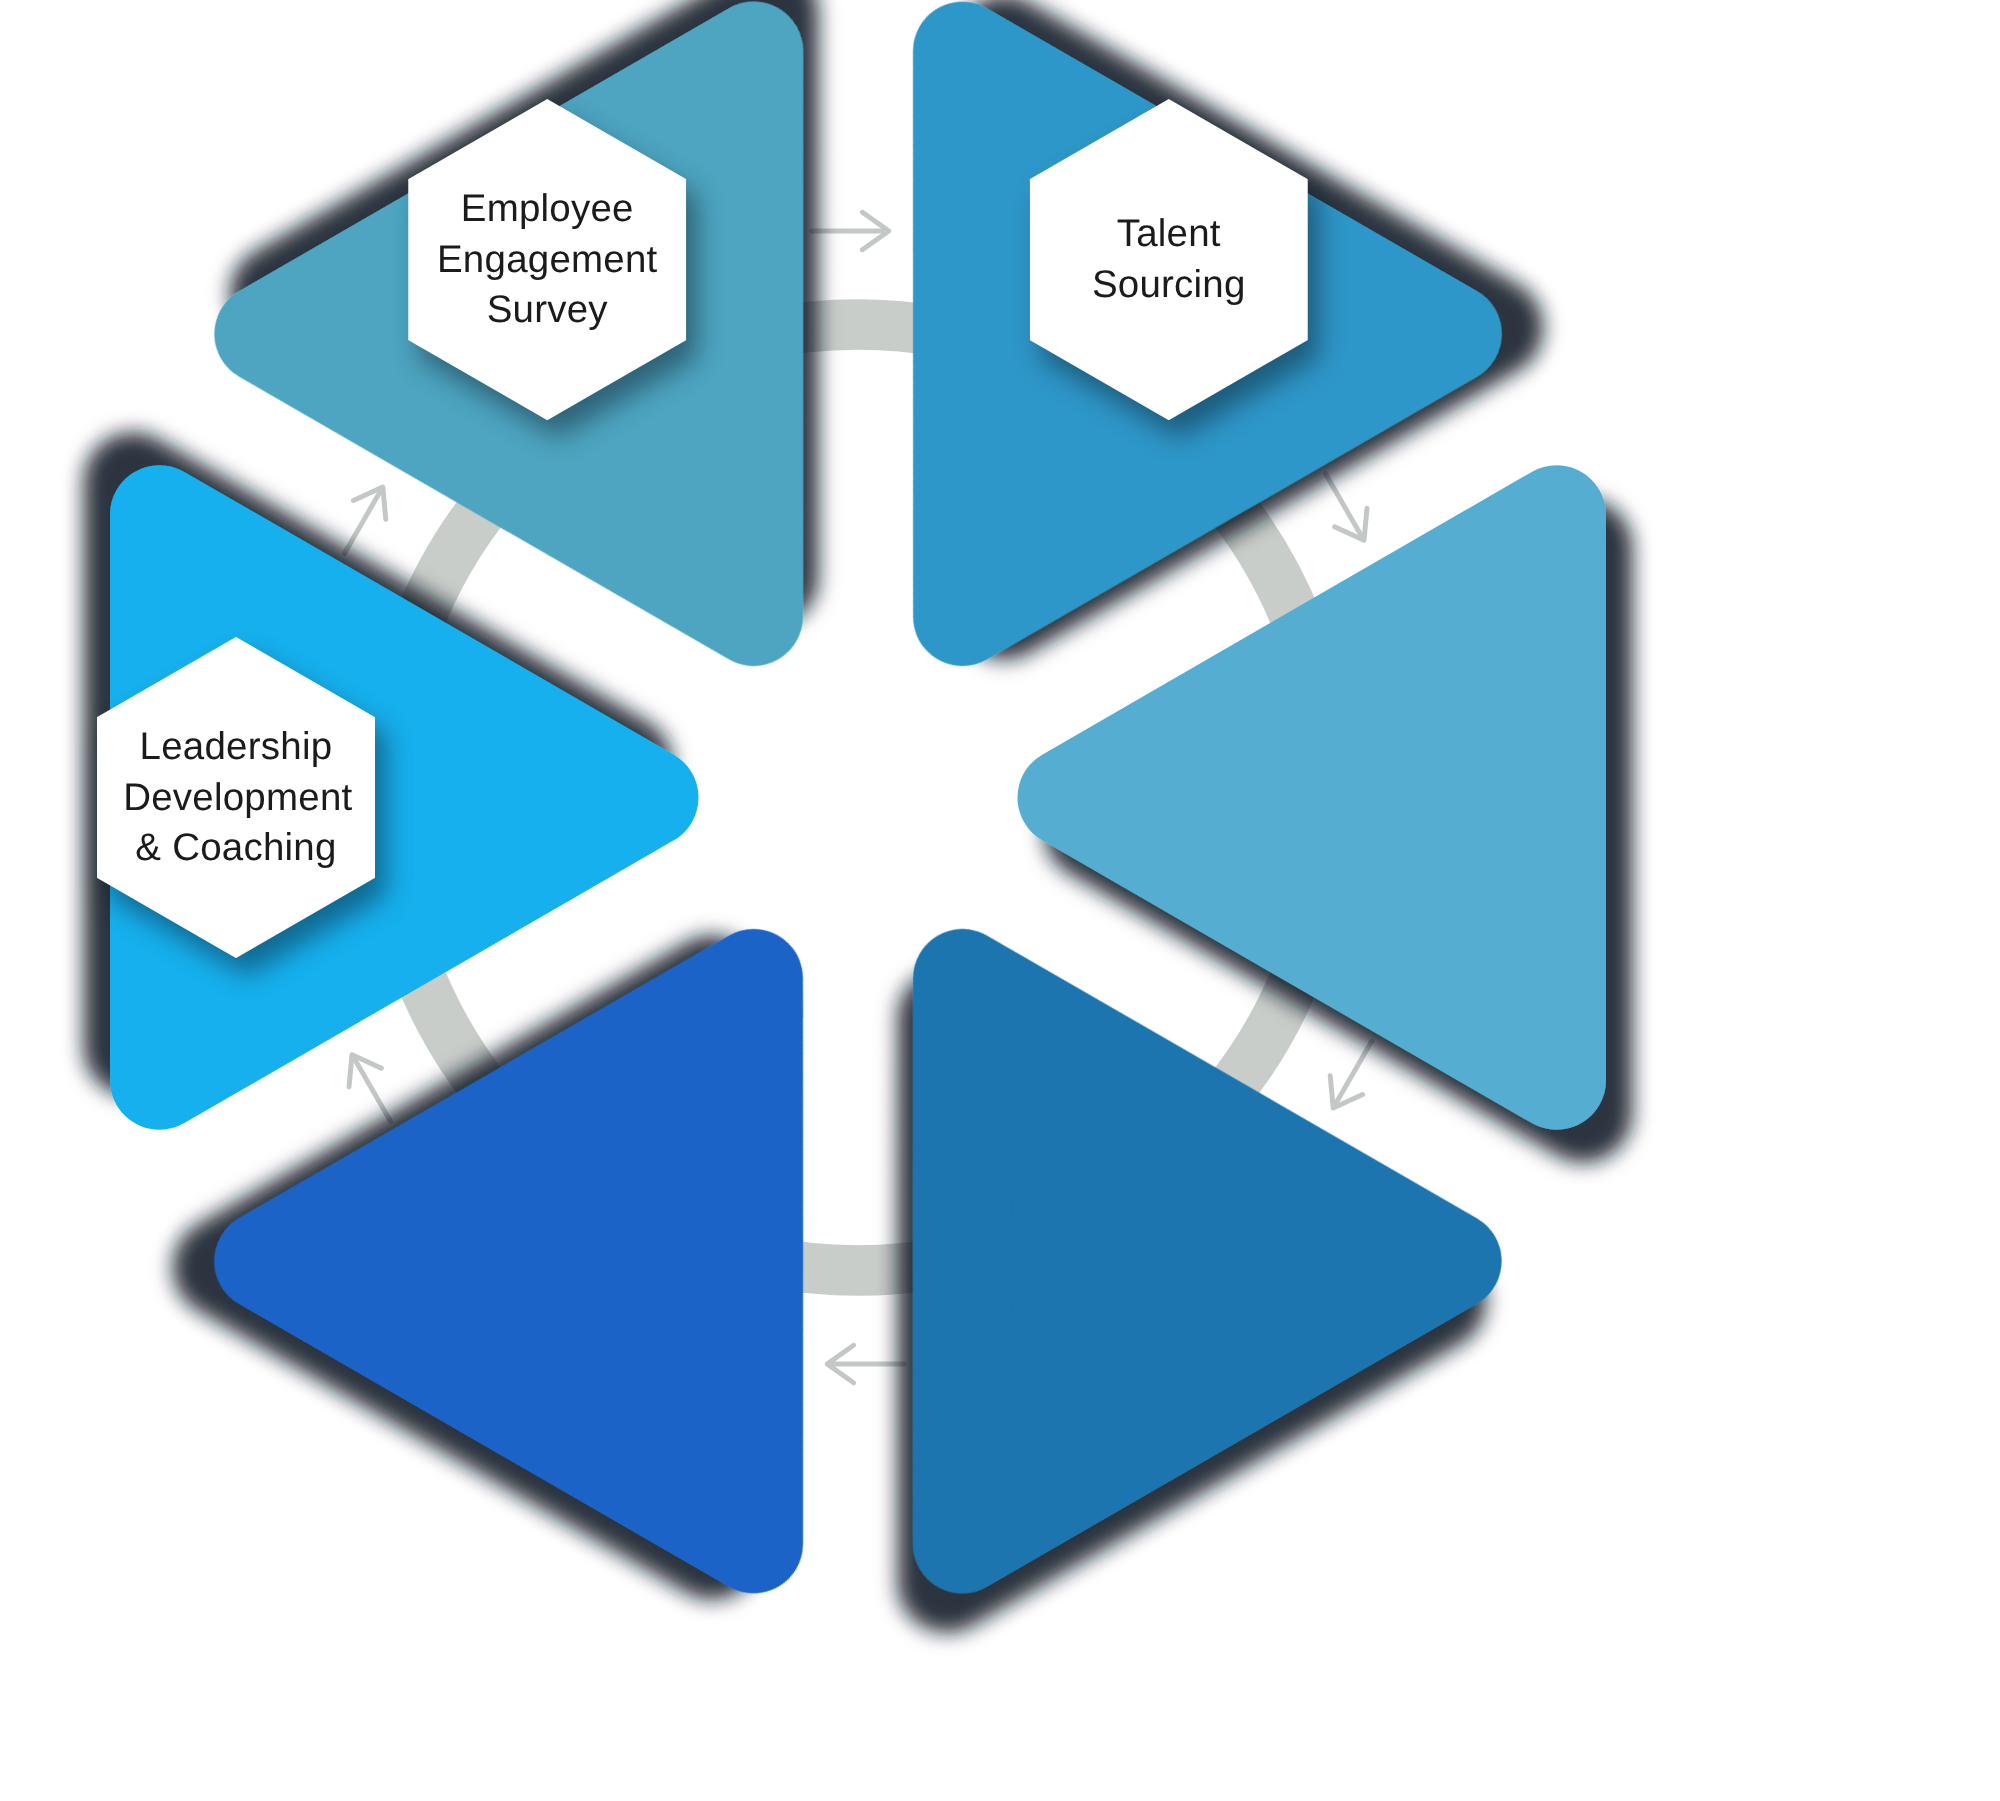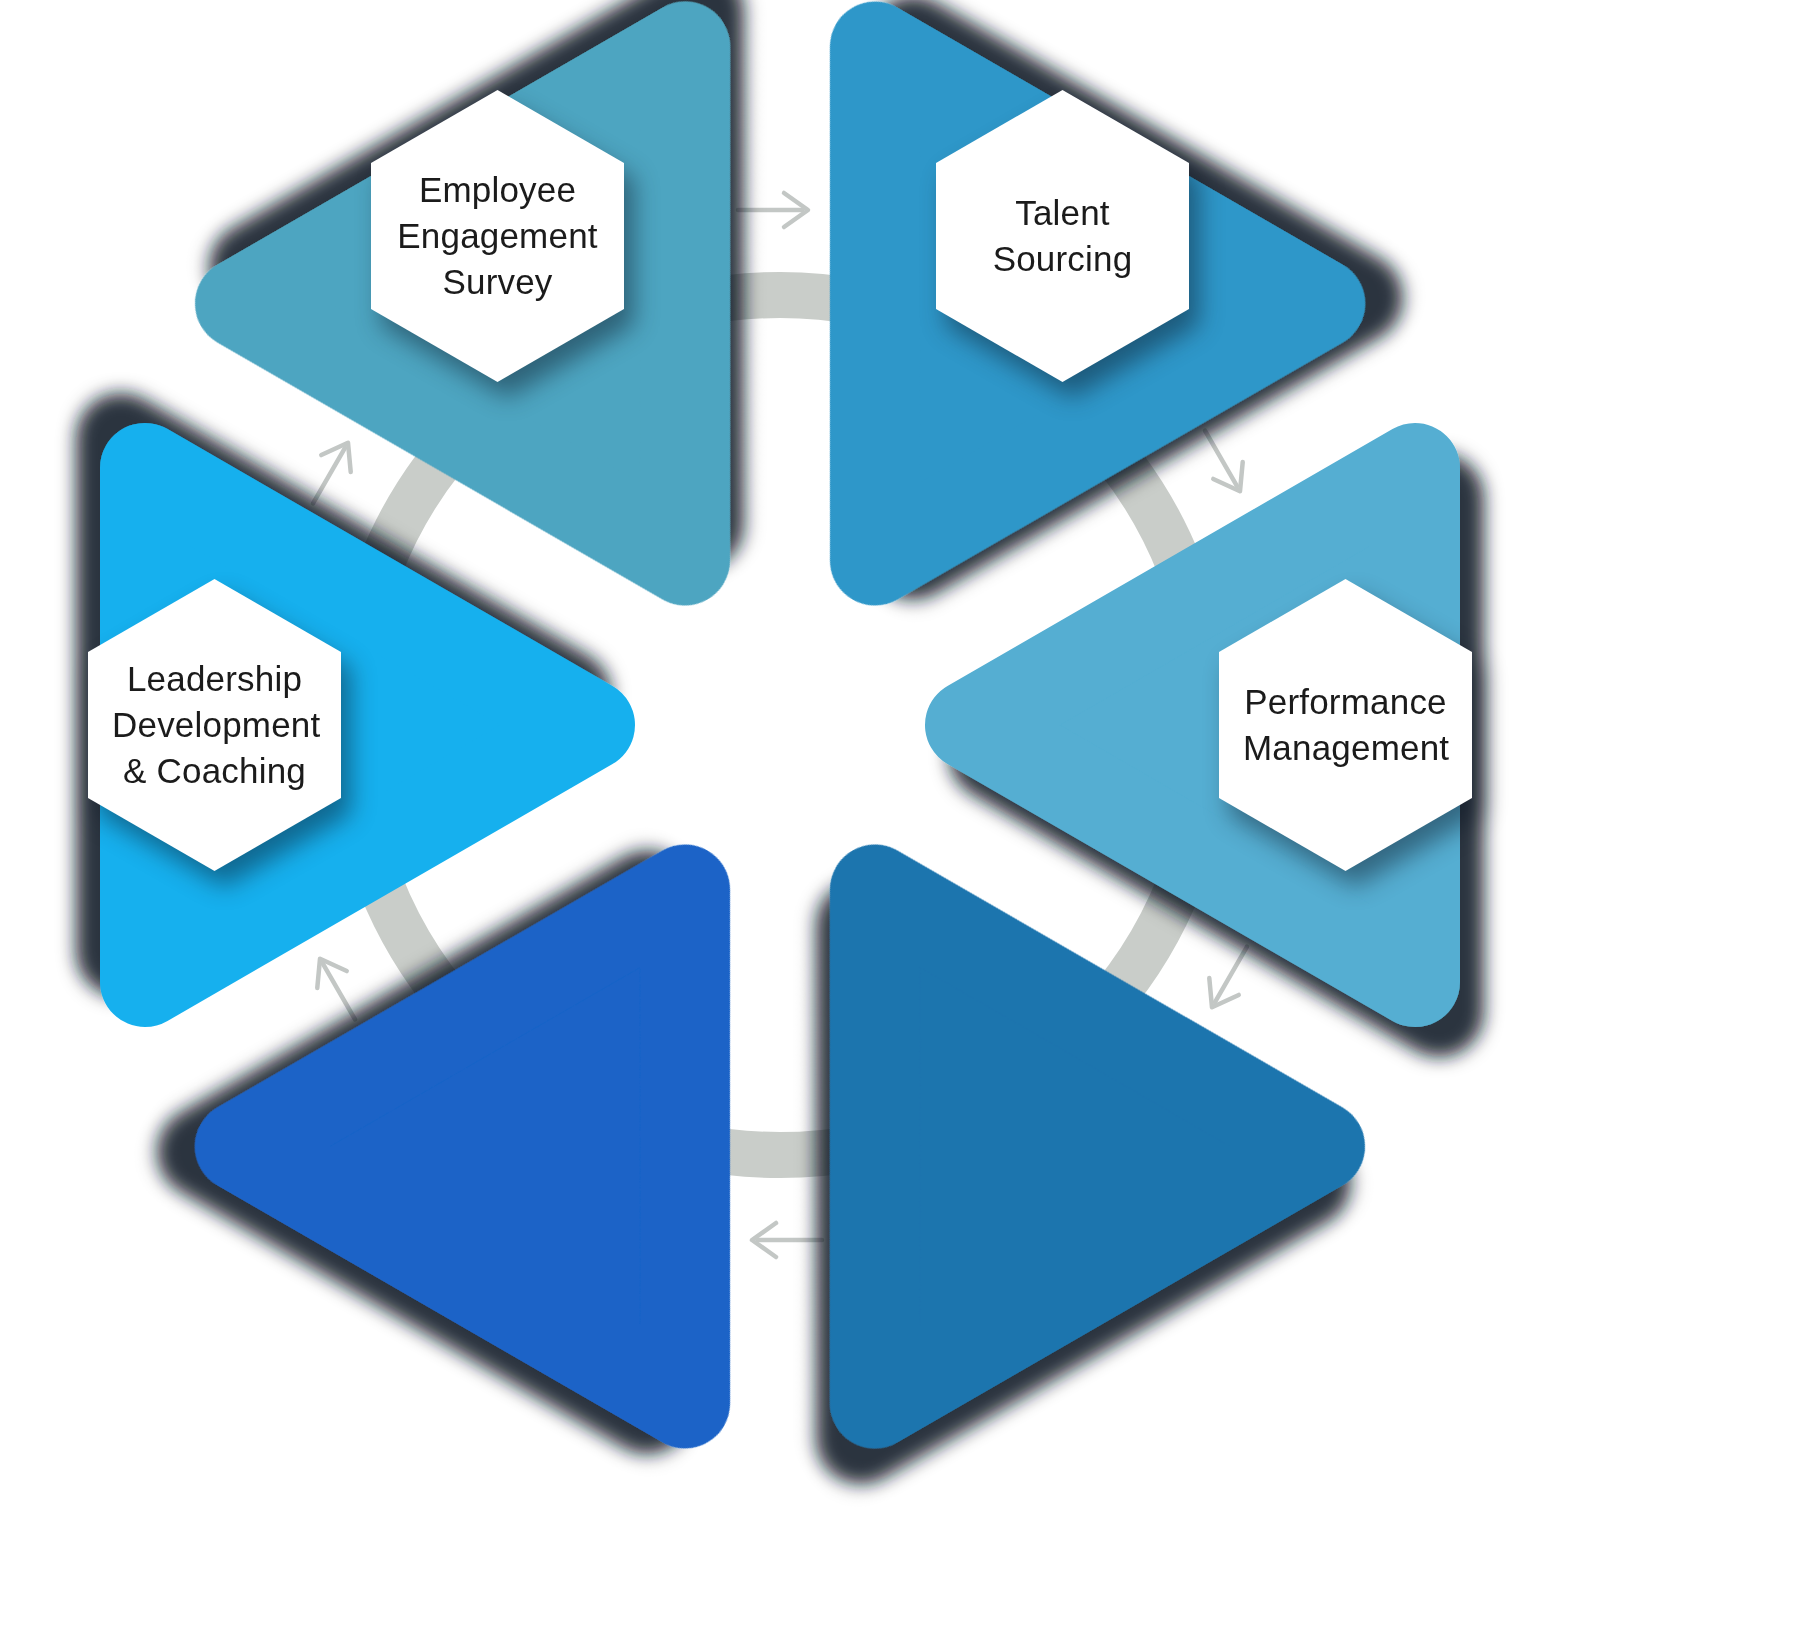--- a/index.html
+++ b/index.html
@@ -97,25 +97,20 @@
       <div class="hex-label">Employee Engagement Survey</div>
     </div>
   </div>
 
   <div class="hex-wrap" style="left:936px; top:90px">
     <div class="hex">
       <div class="hex-label">Talent Sourcing</div>
     </div>
   </div>
 
-  <div class="hex-wrap" style="left:1219px; top:579px">
-    <div class="hex">
-      <div class="hex-label">Performance Management</div>
-    </div>
-  </div>
 
 
 
   <div class="hex-wrap" style="left:88px; top:579px">
     <div class="hex">
       <div class="hex-label">Leadership Development &amp; Coaching</div>
     </div>
   </div>
 
 </div>

